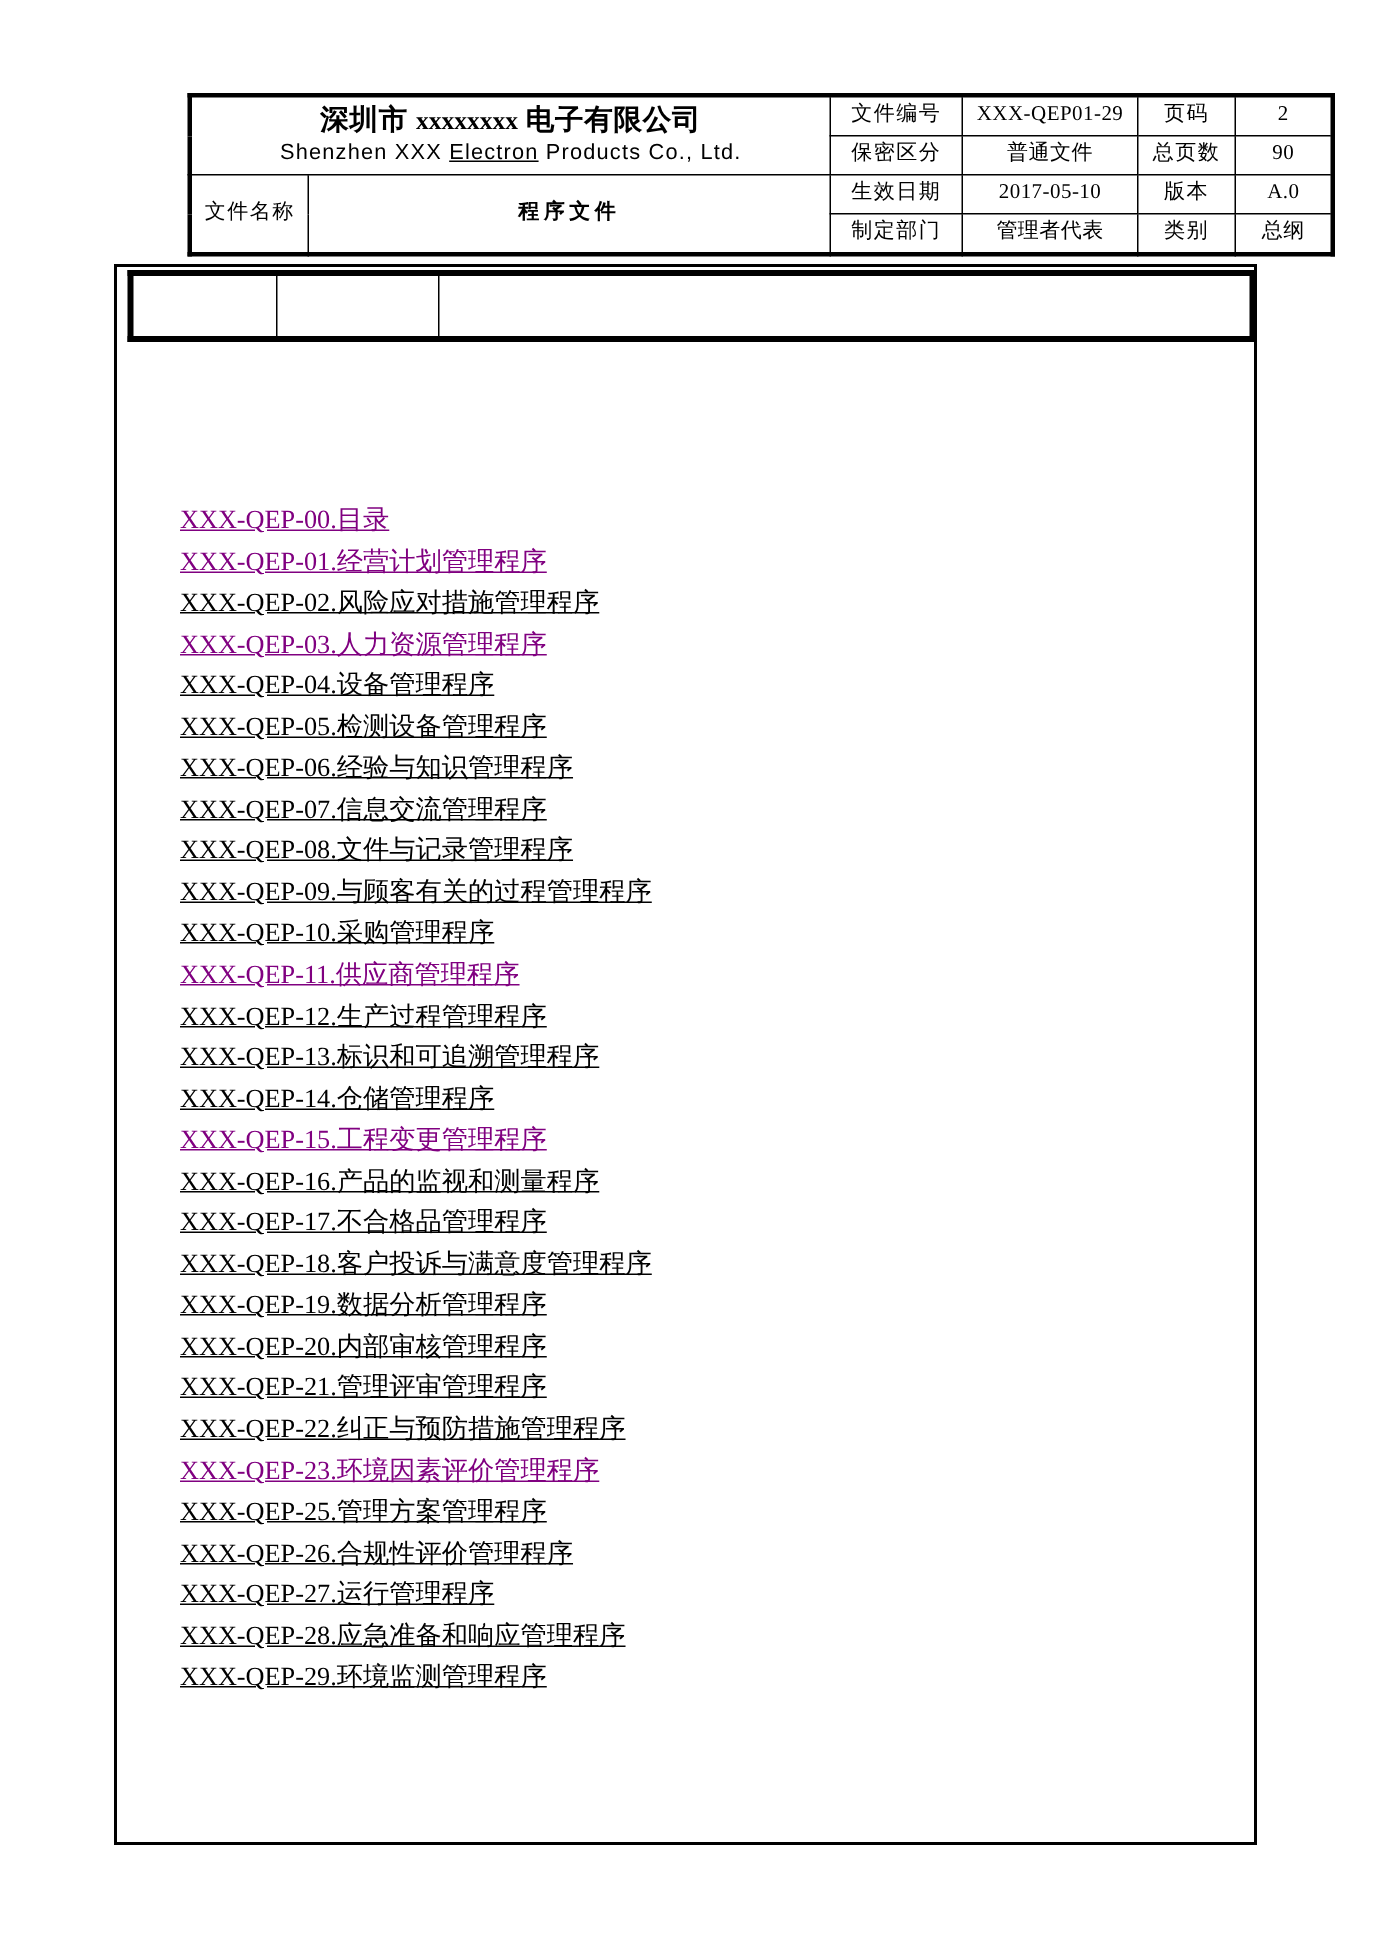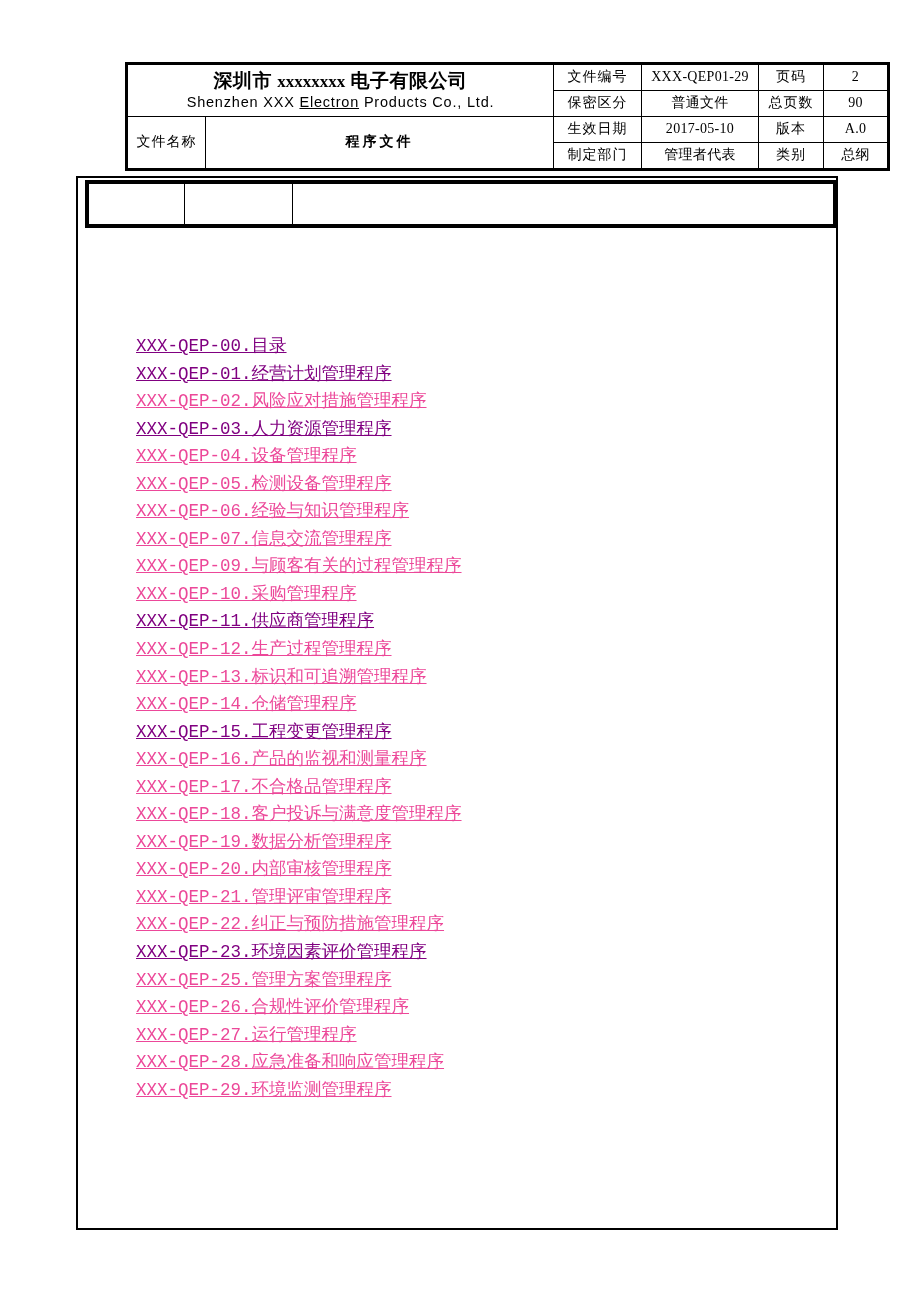--- a/index.html
+++ b/index.html
@@ -135,33 +135,32 @@
 
   
   .toc {
     position: absolute;
     left: 120px;
     top: 333px;
     width: 700px;
   }
   .toc-item {
     display: block;
-    font-family: Liberation Mono, monospace;
+    font-family: Liberation Serif, serif;
     font-size: 17.5px;
     line-height: 27.55px;
     height: 27.55px;
     text-decoration: underline;
     white-space: nowrap;
     letter-spacing: 0px;
     width: fit-content;
     cursor: pointer;
-    margin-left: 16px;
   }
   .toc-item.visited { color: #800080; }
-  .toc-item.unvisited { color: #ec4899; text-align: center; }
+  .toc-item.unvisited { color: #000000; text-align: center; }
 </style>
 </head>
 <body>
 
 <div class="page">
 
   <table class="hdr-table">
     <colgroup>
       <col style="width:79px">
       <col style="width:348px">
@@ -230,20 +229,21 @@
 
   <div class="toc">
       <a class="toc-item visited">XXX-QEP-00.目录</a>
       <a class="toc-item visited">XXX-QEP-01.经营计划管理程序</a>
       <a class="toc-item unvisited">XXX-QEP-02.风险应对措施管理程序</a>
       <a class="toc-item visited">XXX-QEP-03.人力资源管理程序</a>
       <a class="toc-item unvisited">XXX-QEP-04.设备管理程序</a>
       <a class="toc-item unvisited">XXX-QEP-05.检测设备管理程序</a>
       <a class="toc-item unvisited">XXX-QEP-06.经验与知识管理程序</a>
       <a class="toc-item unvisited">XXX-QEP-07.信息交流管理程序</a>
+      <a class="toc-item unvisited">XXX-QEP-08.文件与记录管理程序</a>
       <a class="toc-item unvisited">XXX-QEP-09.与顾客有关的过程管理程序</a>
       <a class="toc-item unvisited">XXX-QEP-10.采购管理程序</a>
       <a class="toc-item visited">XXX-QEP-11.供应商管理程序</a>
       <a class="toc-item unvisited">XXX-QEP-12.生产过程管理程序</a>
       <a class="toc-item unvisited">XXX-QEP-13.标识和可追溯管理程序</a>
       <a class="toc-item unvisited">XXX-QEP-14.仓储管理程序</a>
       <a class="toc-item visited">XXX-QEP-15.工程变更管理程序</a>
       <a class="toc-item unvisited">XXX-QEP-16.产品的监视和测量程序</a>
       <a class="toc-item unvisited">XXX-QEP-17.不合格品管理程序</a>
       <a class="toc-item unvisited">XXX-QEP-18.客户投诉与满意度管理程序</a>

